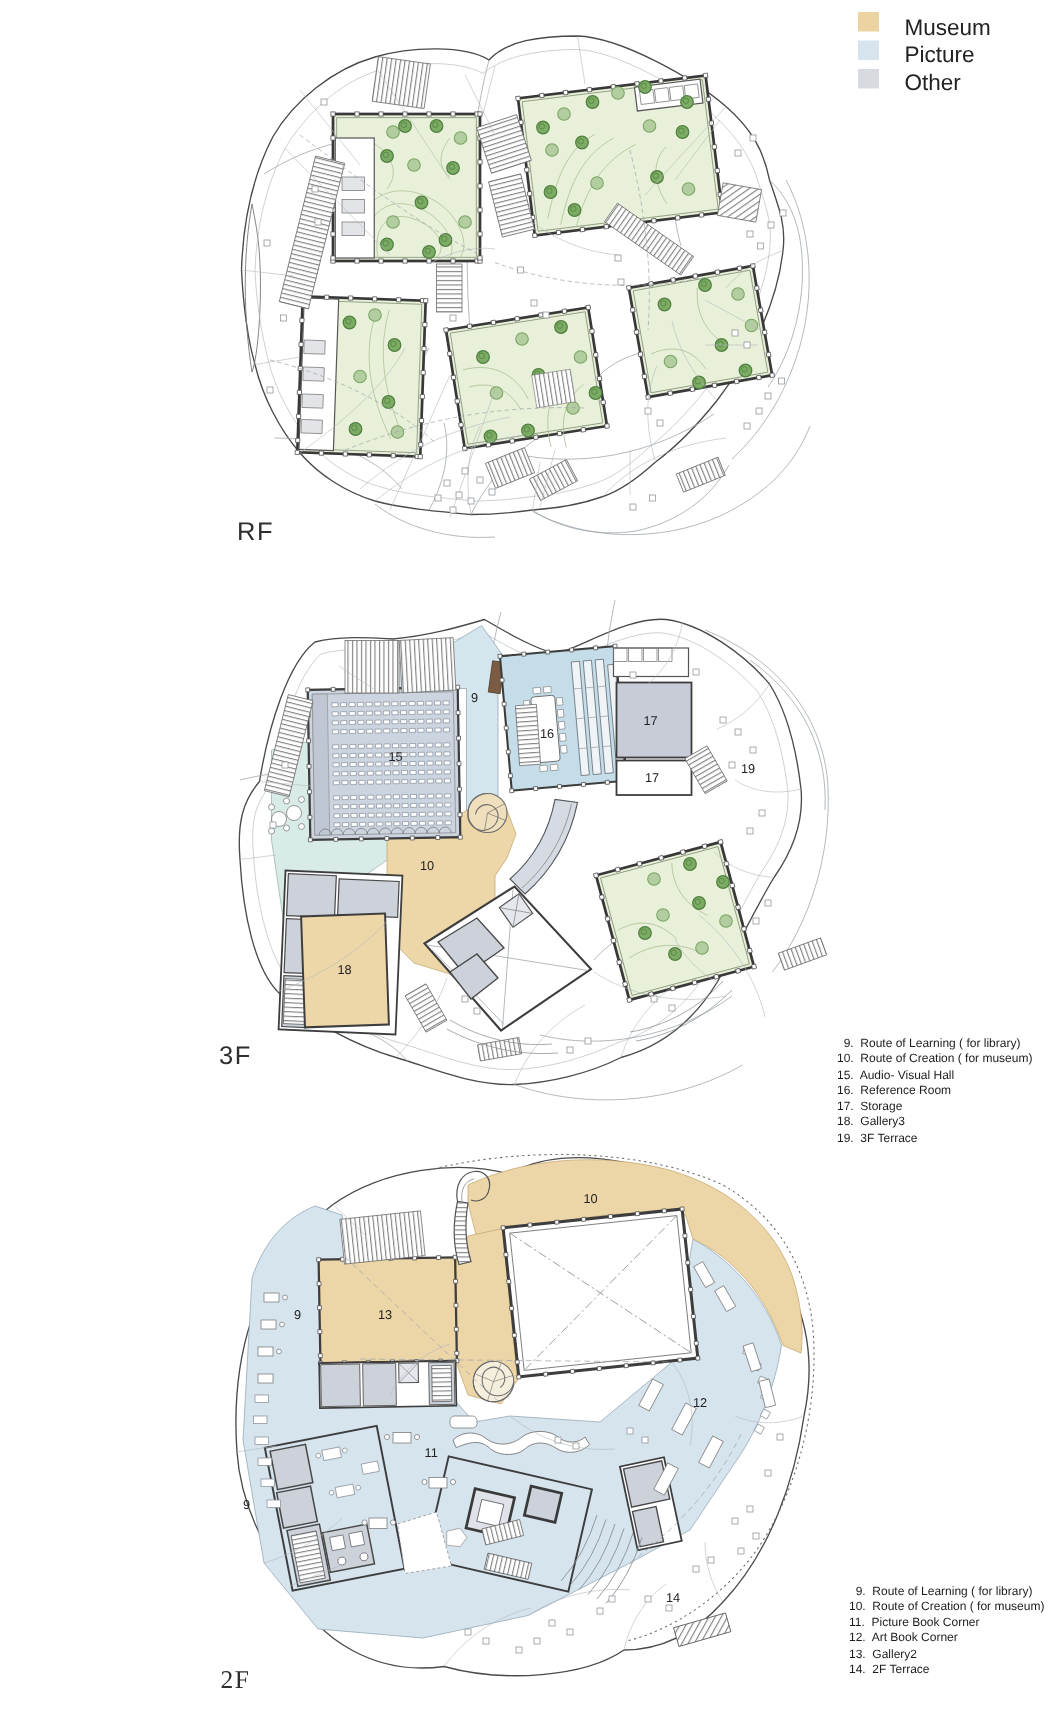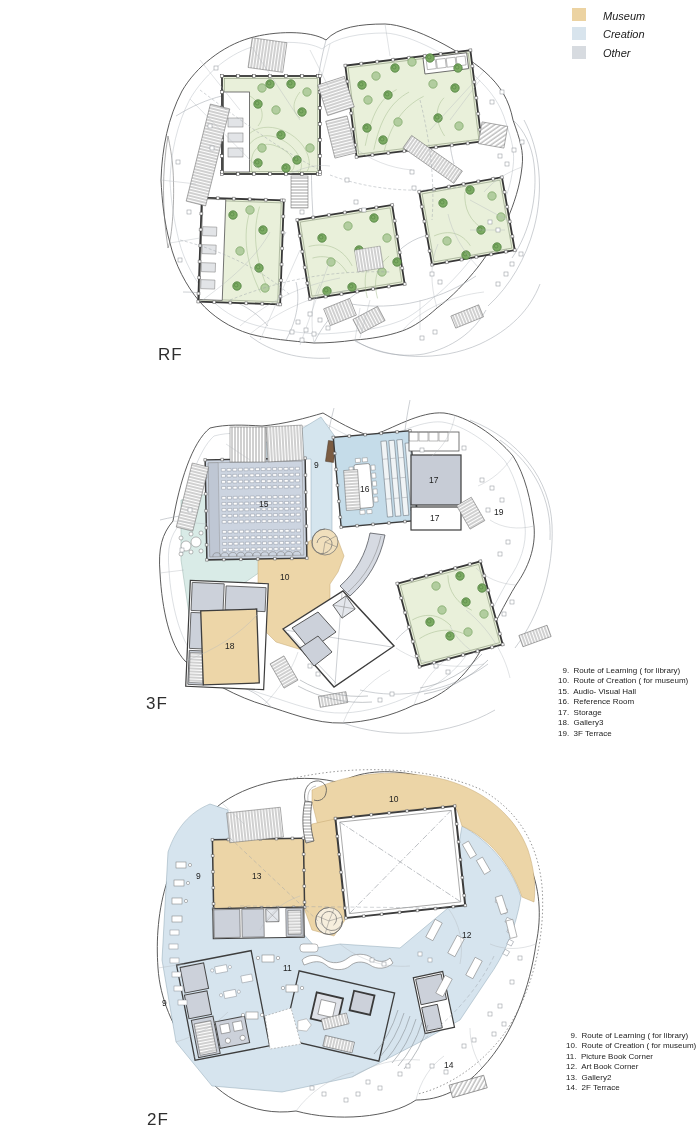--- a/index.html
+++ b/index.html
@@ -1,21 +1,21 @@
 <!DOCTYPE html>
 <html><head>
 <meta charset="utf-8">
 <style>
   html,body{margin:0;padding:0;background:#ffffff;}
   .page{position:relative;width:700px;height:1140px;background:#ffffff;overflow:hidden;
         font-family:"Liberation Sans",sans-serif;}
   svg{position:absolute;left:0;top:0;}
   .flabel{position:absolute;color:#2e2e2e;font-size:17px;letter-spacing:1px;}
-  .leg{position:absolute;color:#1c1c1c;font-size:8px;line-height:10.45px;white-space:pre;}
-  .lgname{position:absolute;color:#222;font-size:11px;font-style:italic;}
+  .leg{position:absolute;color:#1c1c1c;font-size:8px;line-height:10.45px;white-space:pre;margin-top:25px;}
+  .lgname{position:absolute;color:#222;font-size:15px;}
 </style>
 </head>
 <body>
 <div class="page">
 <svg width="700" height="1140" viewBox="0 0 700 1140">
 <defs>
 
   <pattern id="hv" width="3" height="3" patternUnits="userSpaceOnUse">
     <rect width="3" height="3" fill="#ffffff"></rect>
     <line x1="1" y1="0" x2="1" y2="3" stroke="#777" stroke-width="0.7"></line>
@@ -1234,29 +1234,29 @@
 </svg>
 
 <div style="position:absolute;left:572px;top:8px;width:14px;height:13px;background:#ecd3a2;"></div>
 
 <div style="position:absolute;left:572px;top:27px;width:14px;height:13px;background:#d8e4ed;"></div>
 
 <div style="position:absolute;left:572px;top:46px;width:14px;height:13px;background:#d7dbe0;"></div>
 
 <div class="lgname" style="left:603px;top:10px;">Museum</div>
 
-<div class="lgname" style="left:603px;top:28px;">Creation</div>
+<div class="lgname" style="left:603px;top:28px;">Picture</div>
 
 <div class="lgname" style="left:603px;top:47px;text-align:center;">Other</div>
 
 <div class="flabel" style="left:158px;top:345px;">RF</div>
 
 <div class="flabel" style="left:146px;top:694px;">3F</div>
 
-<div class="flabel" style="left:147px;top:1110px;">2F</div>
+<div class="flabel" style="left:147px;top:1110px;font-family:Liberation Serif, serif;">2F</div>
 
 <div class="leg" style="left:558px;top:666px;">  9.  Route of Learning ( for library)
 10.  Route of Creation ( for museum)
 15.  Audio- Visual Hall
 16.  Reference Room
 17.  Storage
 18.  Gallery3
 19.  3F Terrace</div>
 
 <div class="leg" style="left:566px;top:1031px;">  9.  Route of Learning ( for library)

